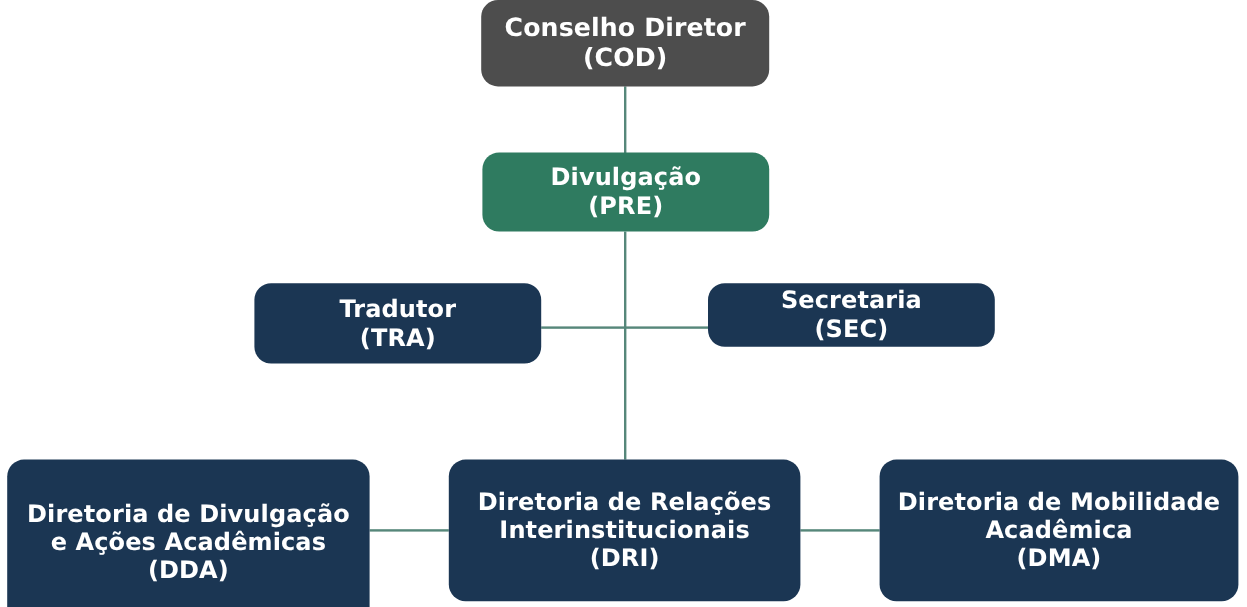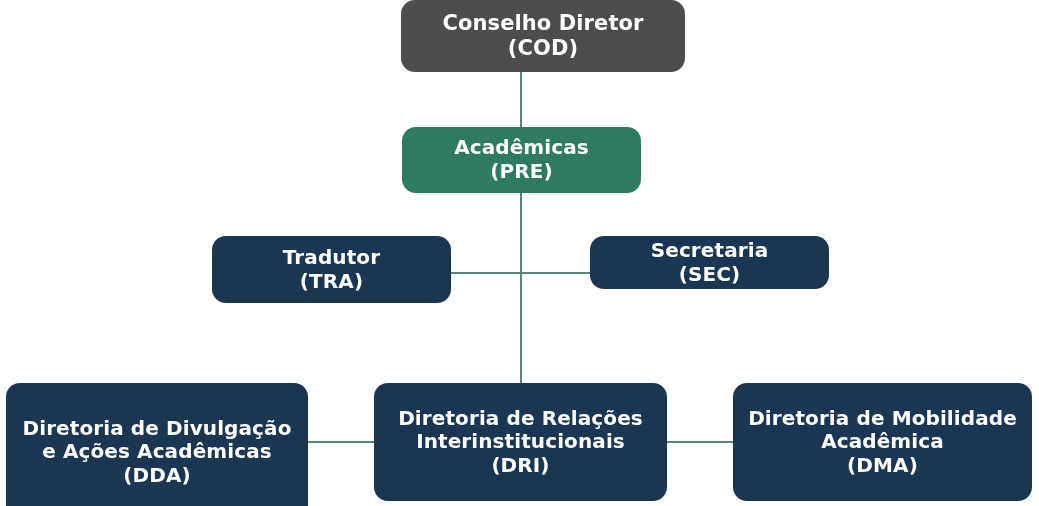--- a/index.html
+++ b/index.html
@@ -73,27 +73,27 @@
   <div class="connector vertical" style="left: 520px; top: 72px; height: 56px; background: rgb(86, 135, 122);"></div>
 
   <div class="connector vertical" style="left: 520px; top: 193px; height: 190px; background: rgb(86, 135, 122);"></div>
 
   <div class="connector horizontal" style="left: 451px; top: 272px; width: 140px; background: rgb(86, 135, 122);"></div>
 
   <div class="connector horizontal" style="left: 308px; top: 441px; width: 66px; background: rgb(86, 135, 122);"></div>
 
   <div class="connector horizontal" style="left: 667px; top: 441px; width: 66px; background: rgb(86, 135, 122);"></div>
 
-  <div class="node node-council" style="left: 401px; top: 0px; width: 284px; height: 72px; background: rgb(77, 77, 77); color: rgb(255, 255, 255);">
+  <div class="node node-council" style="left: 401px; top: 0px; width: 240px; height: 72px; background: rgb(77, 77, 77); color: rgb(255, 255, 255);">
     <span class="label-lines">Conselho Diretor
 (COD)</span>
   </div>
 
   <div class="node node-presidency" style="left: 402px; top: 127px; width: 239px; height: 66px; background: rgb(47, 123, 96); color: rgb(255, 255, 255);">
-    <span class="label-lines">Acadêmicas
+    <span class="label-lines">Divulgação
 (PRE)</span>
   </div>
 
   <div class="node node-unit" style="left: 212px; top: 236px; width: 239px; height: 67px; background: rgb(27, 54, 83); color: rgb(255, 255, 255);">
     <span class="label-lines">Tradutor
 (TRA)</span>
   </div>
 
   <div class="node node-unit" style="left: 590px; top: 236px; width: 239px; height: 53px; background: rgb(27, 54, 83); color: rgb(255, 255, 255);">
     <span class="label-lines">Secretaria

